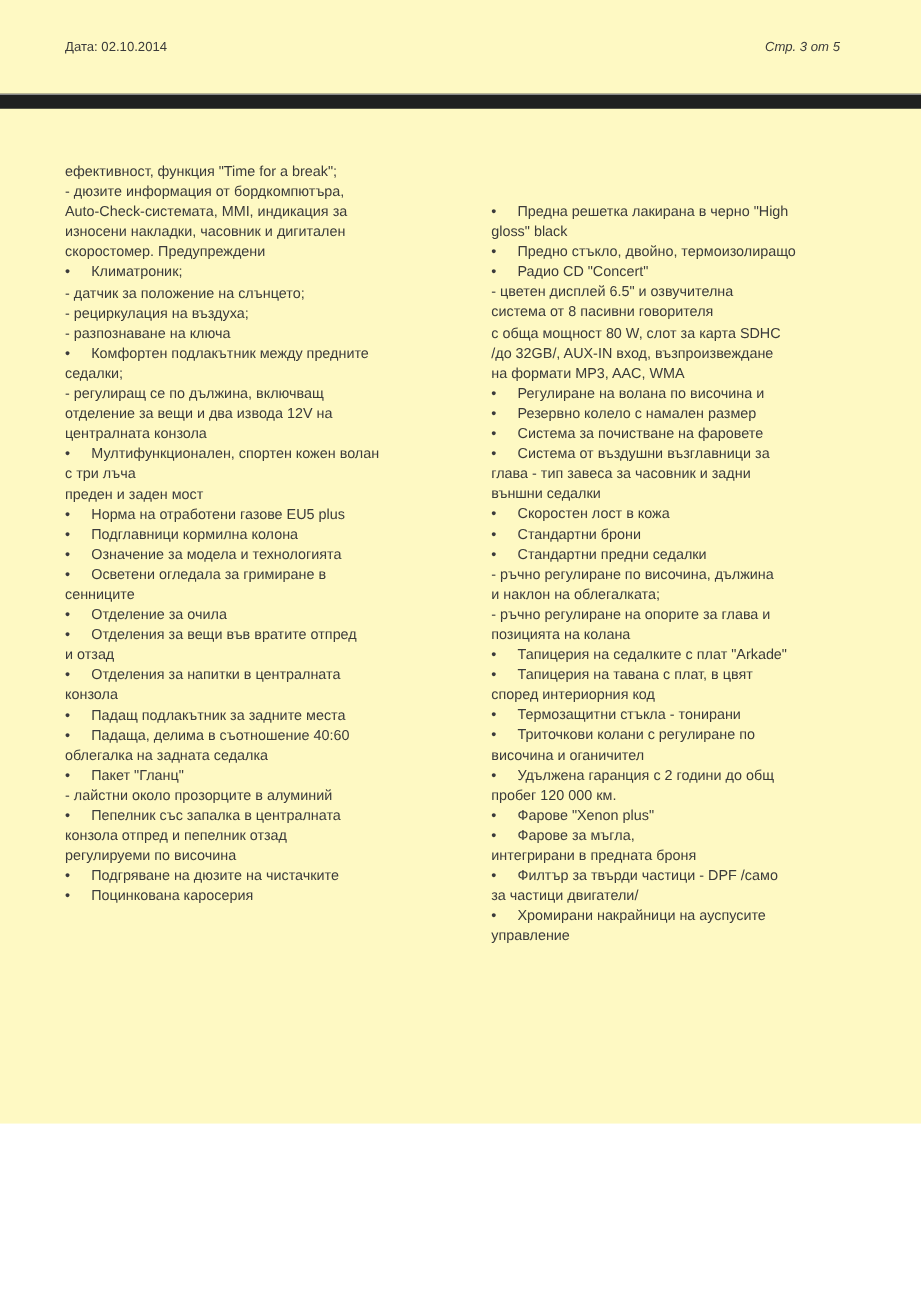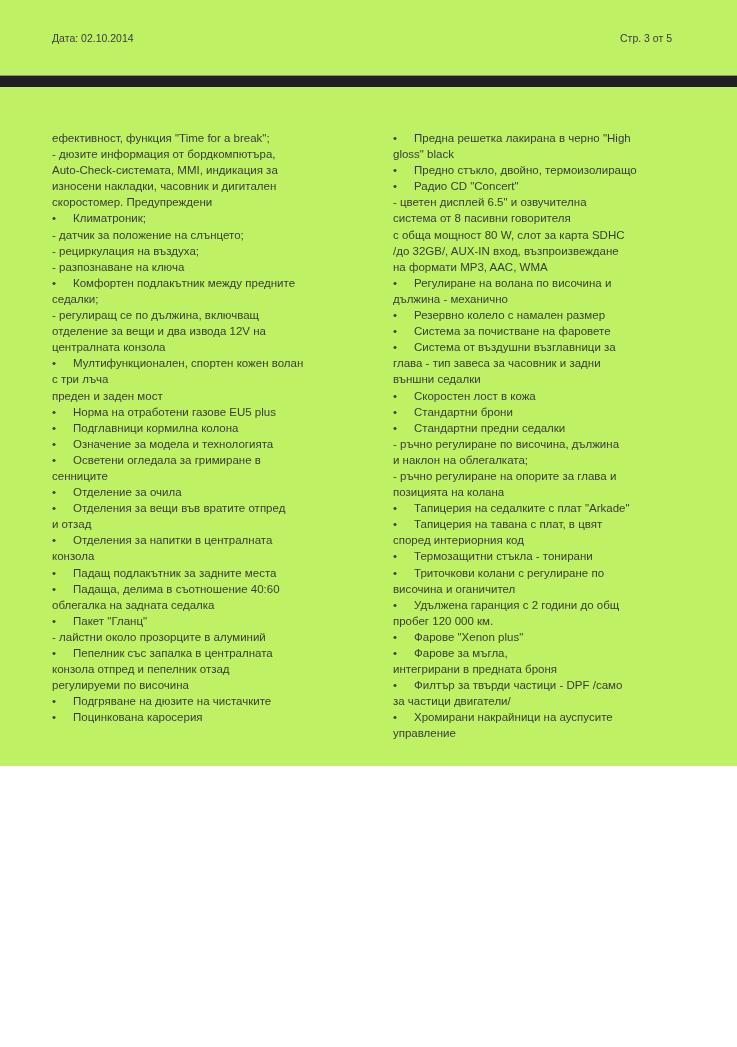--- a/index.html
+++ b/index.html
@@ -3,61 +3,62 @@
 <meta charset="utf-8">
 <style>
   html, body {
     margin: 0;
     padding: 0;
     background: #ffffff;
   }
   .page {
     position: relative;
     width: 737px;
-    height: 766px;
-    background: #bef264;
+    height: 899px;
+    background: #fef9c3;
     font-family: "Liberation Sans", sans-serif;
     color: #3b3b3b;
     overflow: hidden;
   }
   .header-date {
     position: absolute;
     left: 52px;
     top: 32px;
     font-size: 10.5px;
     color: #3b3b3b;
     white-space: nowrap;
   }
   .header-page {
     position: absolute;
     right: 65px;
     top: 32px;
     font-size: 10.5px;
     color: #3b3b3b;
     white-space: nowrap;
+    font-style: italic;
   }
   .top-bar {
     position: absolute;
     left: 0;
     top: 75px;
     width: 737px;
     height: 11px;
     background: #202020;
     border-top: 1px solid #8a8a8a;
   }
   .col {
     position: absolute;
     top: 130px;
     width: 310px;
     font-size: 11.5px;
     line-height: 16.1px;
     color: #3b3b3b;
   }
   .col-left  { left: 52px; }
-  .col-right { left: 393px; }
+  .col-right { left: 393px; margin-top: 32px; }
   .line {
     white-space: nowrap;
   }
   .bullet {
     display: inline-block;
     width: 21px;
     vertical-align: baseline;
   }
 </style>
 </head>
@@ -113,21 +114,20 @@
       <div class="line"><span class="bullet">•</span><span>Предна решетка лакирана в черно "High</span></div>
       <div class="line"><span>gloss" black</span></div>
       <div class="line"><span class="bullet">•</span><span>Предно стъкло, двойно, термоизолиращо</span></div>
       <div class="line"><span class="bullet">•</span><span>Радио CD "Concert"</span></div>
       <div class="line"><span>- цветен дисплей 6.5" и озвучителна</span></div>
       <div class="line"><span>система от 8 пасивни говорителя</span></div>
       <div class="line"><span>с обща мощност 80 W, слот за карта SDHC</span></div>
       <div class="line"><span>/до 32GB/, AUX-IN вход, възпроизвеждане</span></div>
       <div class="line"><span>на формати MP3, AAC, WMA</span></div>
       <div class="line"><span class="bullet">•</span><span>Регулиране на волана по височина и</span></div>
-      <div class="line"><span>дължина - механично</span></div>
       <div class="line"><span class="bullet">•</span><span>Резервно колело с намален размер</span></div>
       <div class="line"><span class="bullet">•</span><span>Система за почистване на фаровете</span></div>
       <div class="line"><span class="bullet">•</span><span>Система от въздушни възглавници за</span></div>
       <div class="line"><span>глава - тип завеса за часовник и задни</span></div>
       <div class="line"><span>външни седалки</span></div>
       <div class="line"><span class="bullet">•</span><span>Скоростен лост в кожа</span></div>
       <div class="line"><span class="bullet">•</span><span>Стандартни брони</span></div>
       <div class="line"><span class="bullet">•</span><span>Стандартни предни седалки</span></div>
       <div class="line"><span>- ръчно регулиране по височина, дължина</span></div>
       <div class="line"><span>и наклон на облегалката;</span></div>

